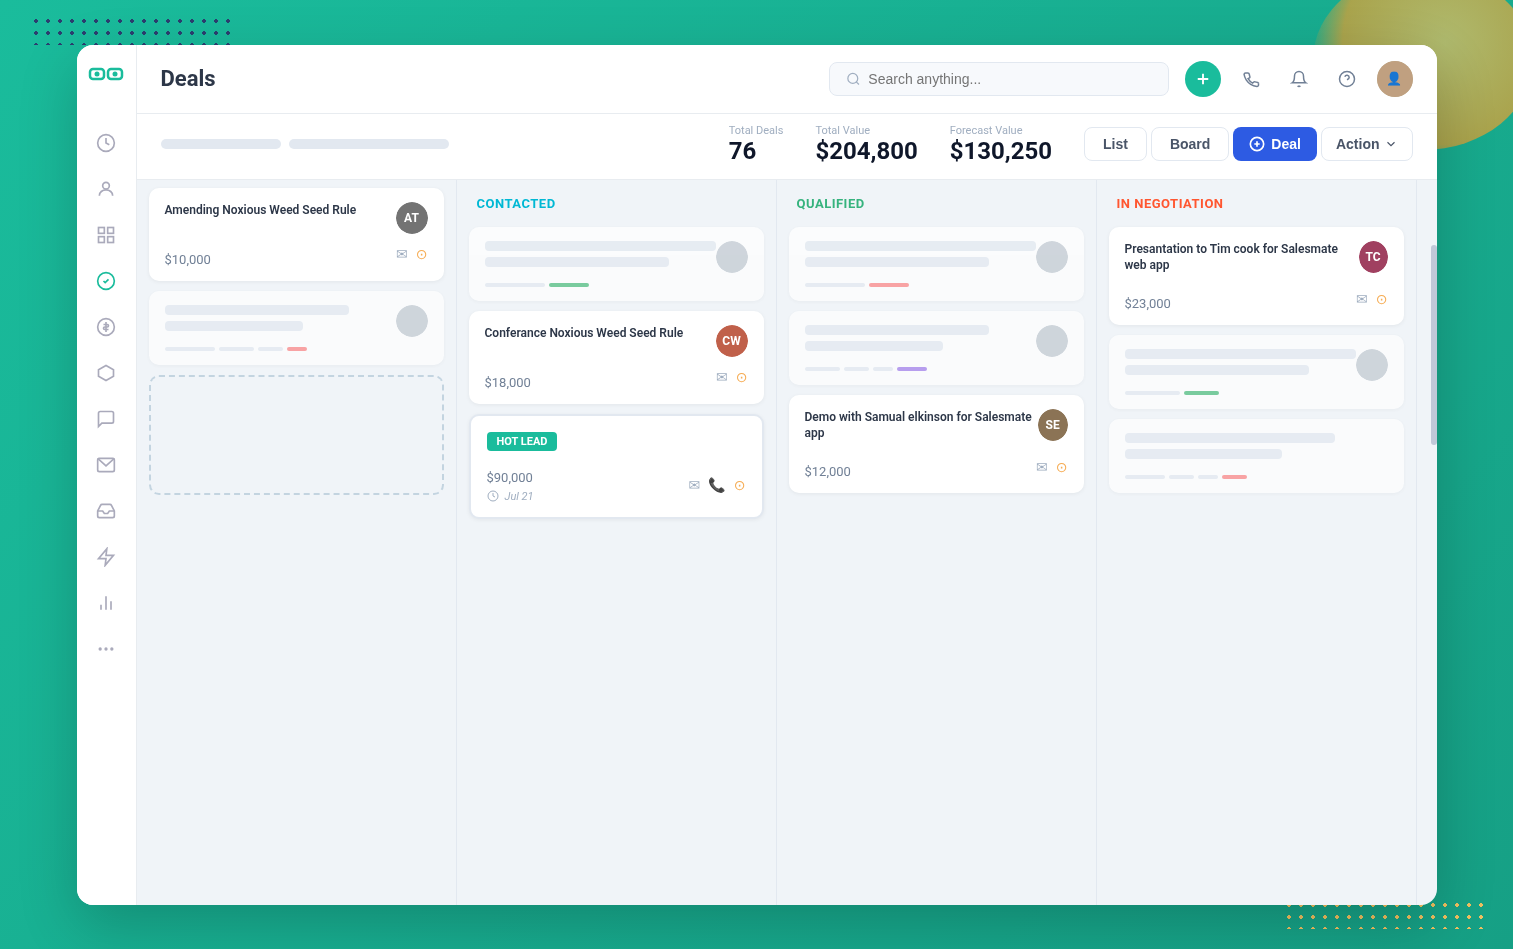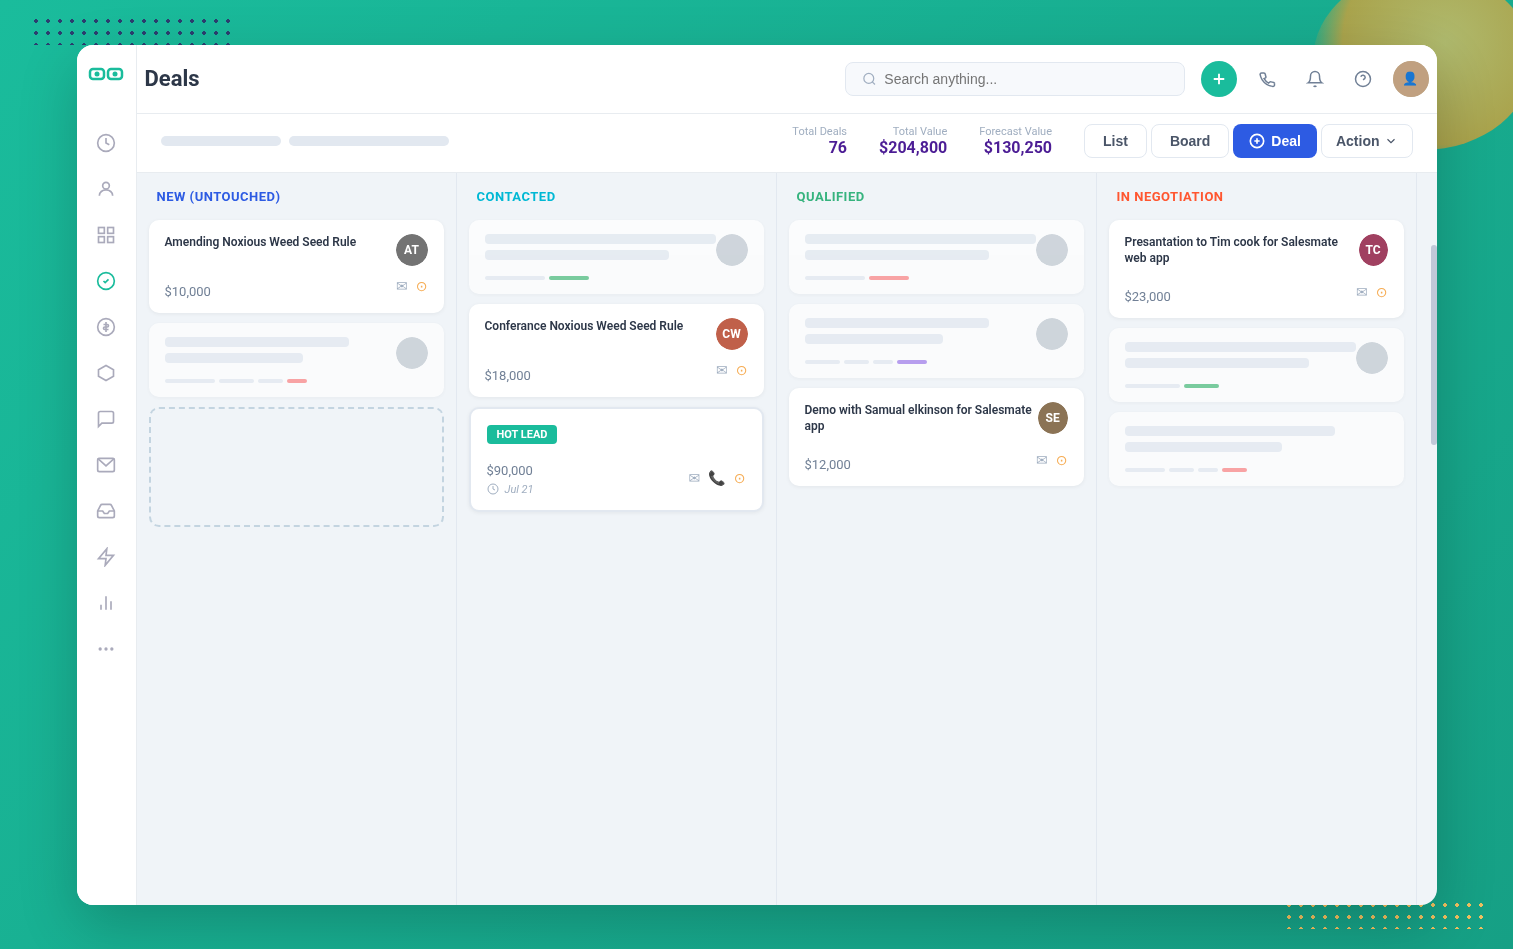--- a/index.html
+++ b/index.html
@@ -76,21 +76,21 @@
     .content {
       flex: 1;
       display: flex;
       flex-direction: column;
       overflow: hidden;
     }
 
     
     .header {
       background: #fff;
-      padding: 16px 8px;
+      padding: 16px 24px;
       display: flex;
       align-items: center;
       border-bottom: 1px solid #e8ecf0;
       gap: 16px;
     }
     .header-title {
       font-size: 22px;
       font-weight: 700;
       color: #2d3748;
       flex: 1;
@@ -138,30 +138,30 @@
     .stats-bar {
       background: #fff;
       padding: 10px 24px 14px;
       display: flex;
       align-items: center;
       justify-content: flex-end;
       gap: 32px;
       border-bottom: 1px solid #e8ecf0;
     }
     .stat-item {
-      text-align: right;
+      text-align: left;
     }
     .stat-label {
       font-size: 11px;
       color: #a0aec0;
     }
     .stat-value {
-      font-size: 16px;
+      font-size: 24px;
       font-weight: 700;
-      color: #4c1d95;
+      color: #0f172a;
     }
     .filter-bar {
       height: 10px; border-radius: 5px; background: #e2e8f0;
     }
     .view-buttons {
       display: flex; gap: 4px;
     }
     .view-btn {
       padding: 8px 18px;
       border-radius: 8px;
@@ -503,21 +503,20 @@
           <svg width="14" height="14" viewBox="0 0 24 24" fill="none" stroke="#4a5568" stroke-width="2">
               <polyline points="6,9 12,15 18,9"></polyline>
             </svg>
         </button>
       </div>
     </div>
 
     <div class="board">
 
       <div class="column col-new">
-        <div class="column-header">NEW (UNTOUCHED)</div>
         <div class="column-cards">
 
           <div class="card">
             <div class="card-header-row">
               <div class="card-title">Amending Noxious Weed Seed Rule</div>
               <div class="card-avatar">
                 <div class="avatar-circle" style="background:#737373;">AT</div>
               </div>
             </div>
             <div class="card-footer">

